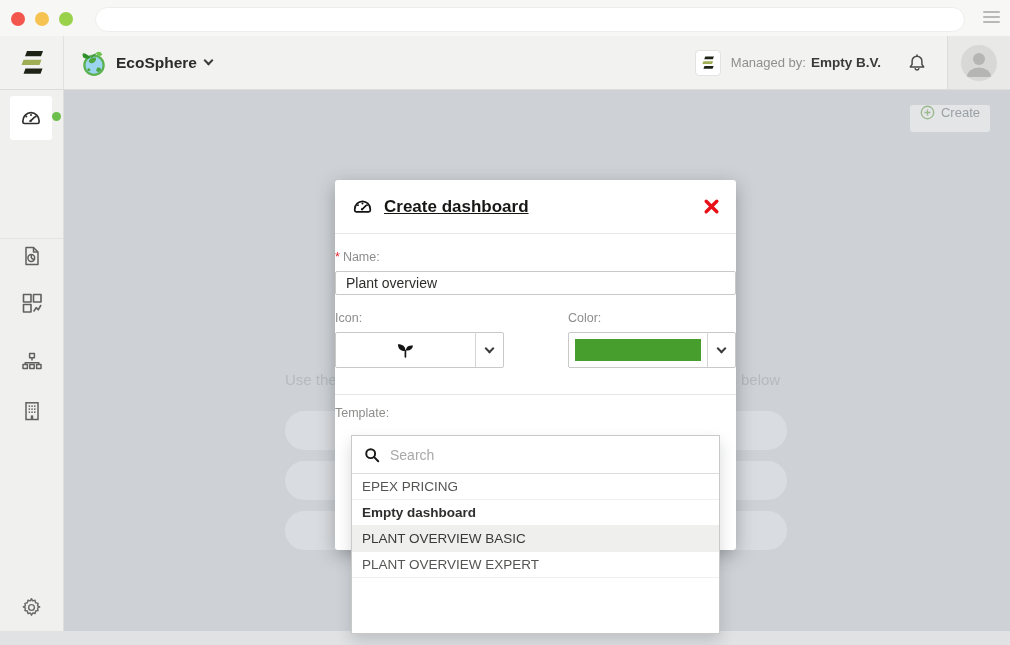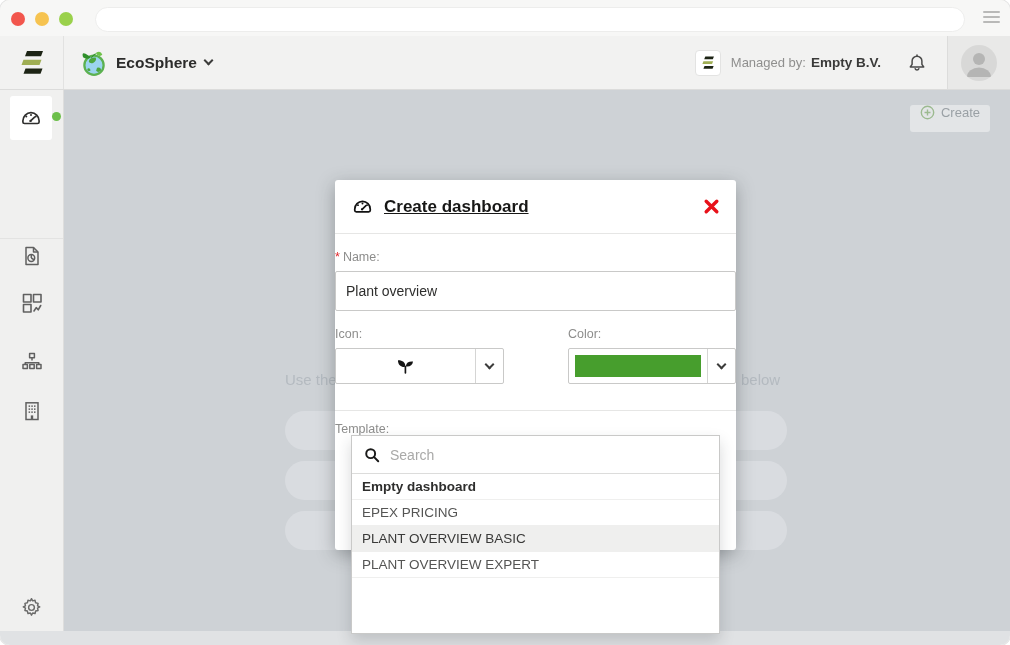--- a/index.html
+++ b/index.html
@@ -1,17 +1,17 @@
 <!DOCTYPE html>
 <html><head>
 <meta charset="utf-8">
 <style>
   * { margin:0; padding:0; box-sizing:border-box; }
   html,body { background:#ffffff; font-family:"Liberation Sans", sans-serif; }
-  .window{ position:relative; width:1010px; height:645px; border-radius:10px; overflow:hidden;
+  .window{ position:relative; width:1010px; height:645px; border-radius:1px; overflow:hidden;
            background:#f7f7f6; box-shadow:0 0 0 1px #e5e5e5; }
 
   
   .chrome{ position:absolute; left:0; top:0; width:100%; height:36px; background:#f7f7f6; }
   .tl{ position:absolute; top:12px; width:14px; height:14px; border-radius:50%; }
   .tl.red{ left:11px; background:#f2564d; }
   .tl.yellow{ left:35px; background:#f6c350; }
   .tl.green{ left:59px; background:#9ad14b; }
   .urlbar{ position:absolute; left:95px; top:7px; width:870px; height:25px; border-radius:13px;
            background:#ffffff; border:1px solid #ededec; }
@@ -61,21 +61,21 @@
   
   .modal{ position:absolute; left:335px; top:180px; width:401px; height:370px; background:#ffffff; border-radius:3px;
           box-shadow:0 5px 18px rgba(40,45,50,.35); z-index:20; }
   .modal-header{ height:54px; display:flex; align-items:center; padding:0 16px; border-bottom:1px solid #e6e6e5; }
   .modal-title{ font-size:17px; font-weight:bold; color:#171716; margin-left:10px; flex:1;text-decoration:underline; }
   .modal-close{ cursor:pointer; display:flex; align-items:center; }
   .modal-body{ padding:0 0; }
   .field-label{ font-size:12.5px; color:#8d8d8c; }
   .req{ color:#e0252b; margin-right:3px; }
   .name-label-row{ margin-top:16px; }
-  .text-input{ margin-top:7px; width:100%; height:40px; border:1px solid #c9c9c8; border-radius:2px; padding:0 10px;
+  .text-input{ margin-top:7px; width:100%; height:24px; border:1px solid #c9c9c8; border-radius:2px; padding:0 10px;
                font-size:14px; color:#2e2e2d; font-family:"Liberation Sans", sans-serif; outline:none; background:#fff; }
   .two-col{ margin-top:16px; display:flex; justify-content:space-between; }
   .col-icon{ width:169px; } .col-color{ width:168px; }
   .select-box{ margin-top:7px; height:36px; border:1px solid #c9c9c8; border-radius:2px; display:flex; cursor:pointer; background:#fff; }
   .select-main{ flex:1; display:flex; align-items:center; justify-content:center; }
   .select-main.swatch-pad{ padding:6px; }
   .swatch{ width:100%; height:100%; background:#479e2d; }
   .select-caret{ width:28px; border-left:1px solid #d5d5d4; display:flex; align-items:center; justify-content:center; }
   .modal-divider{ margin-top:26px; border-top:1px solid #e6e6e5; }
   .template-label{ margin-top:11px; }
@@ -306,20 +306,20 @@
     </div>
 
     <div class="dropdown">
       <div class="search-row">
         <svg width="16" height="16" viewBox="0 0 18 18" fill="none" stroke="#1a1a19" stroke-width="2.2" stroke-linecap="round">
           <circle cx="7.5" cy="7.5" r="5"></circle>
           <path d="M11.4 11.4 L16 16"></path>
         </svg>
         <input class="search-input" type="text" placeholder="Search" style="">
       </div>
+      <div class="opt">EPEX PRICING</div>
       <div class="opt bold">Empty dashboard</div>
-      <div class="opt">EPEX PRICING</div>
       <div class="opt selected">PLANT OVERVIEW BASIC</div>
       <div class="opt">PLANT OVERVIEW EXPERT</div>
     </div>
   </div>
 
 </div>
 
 </body></html>

